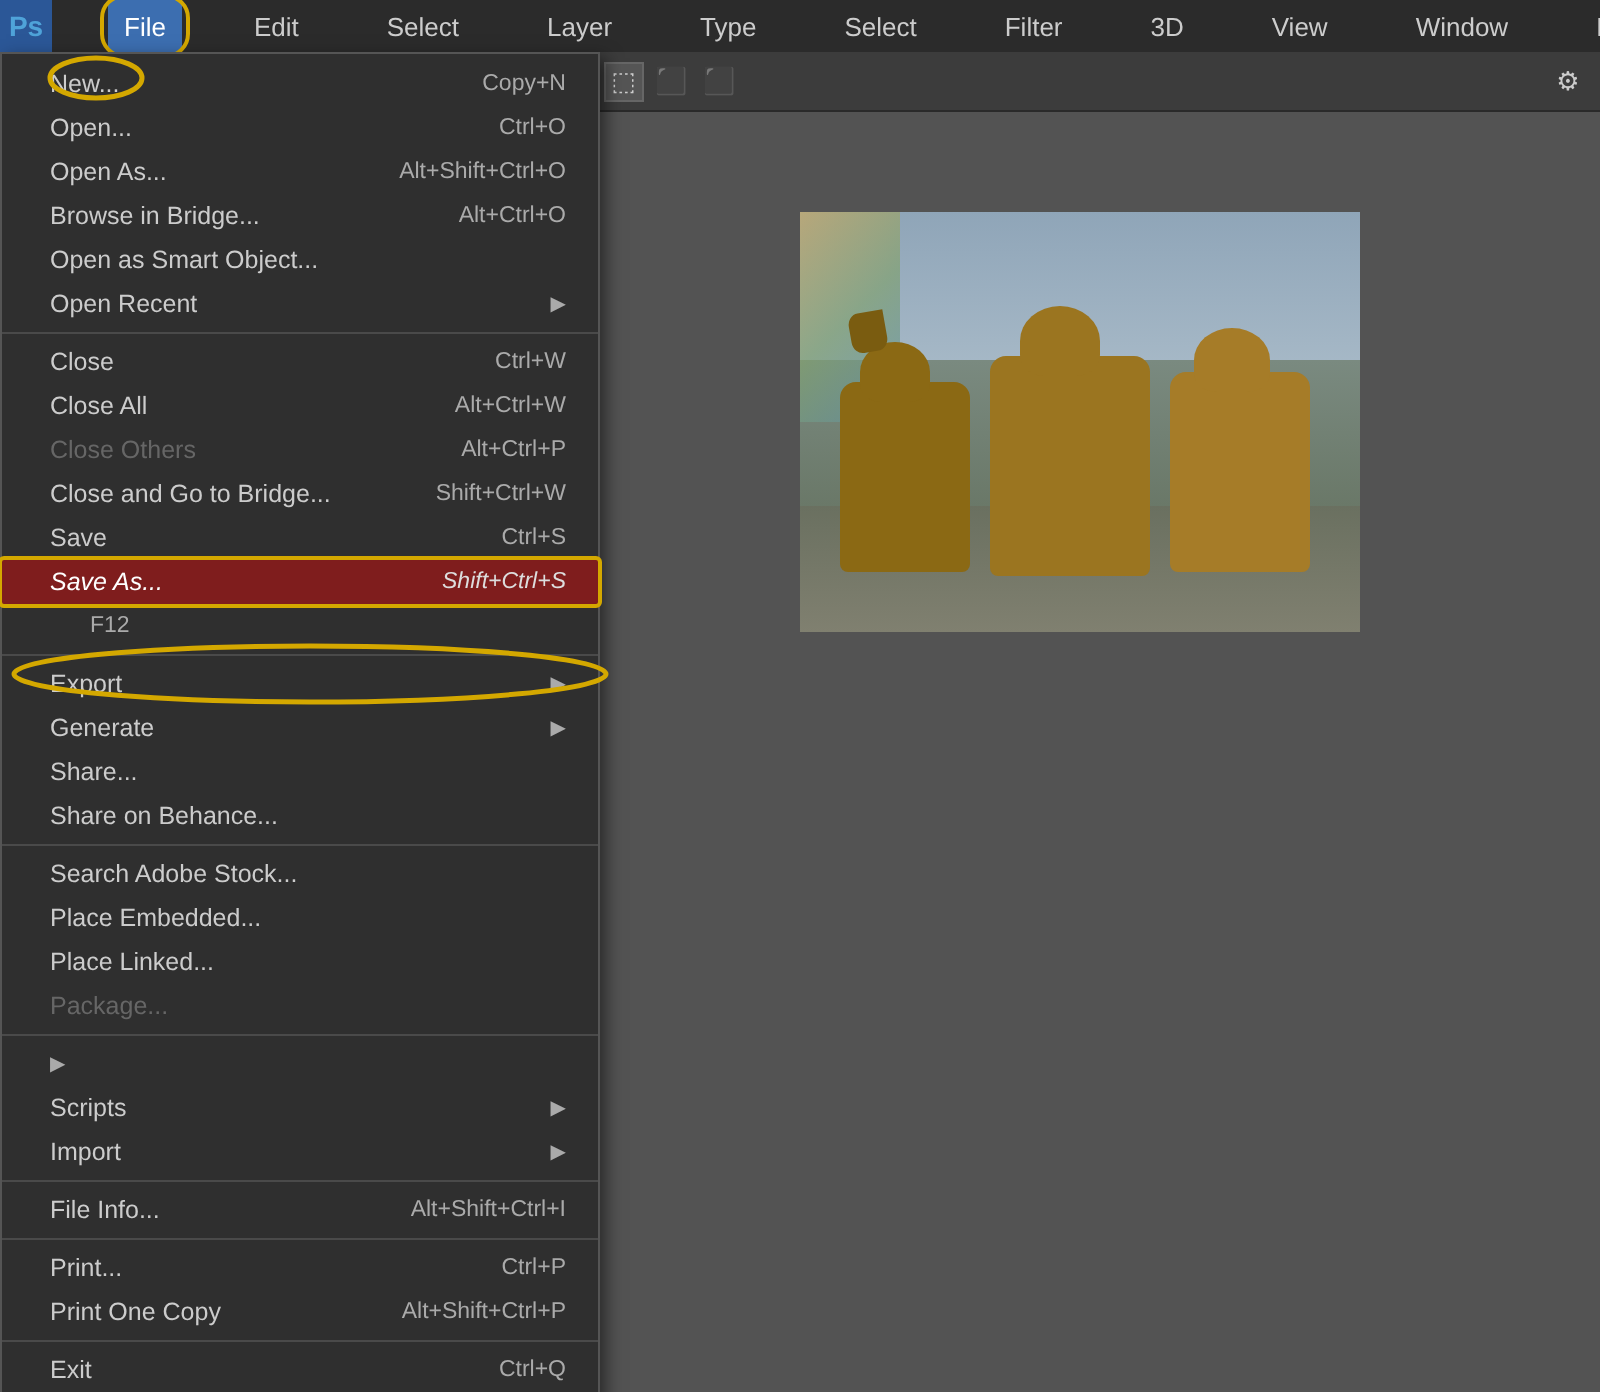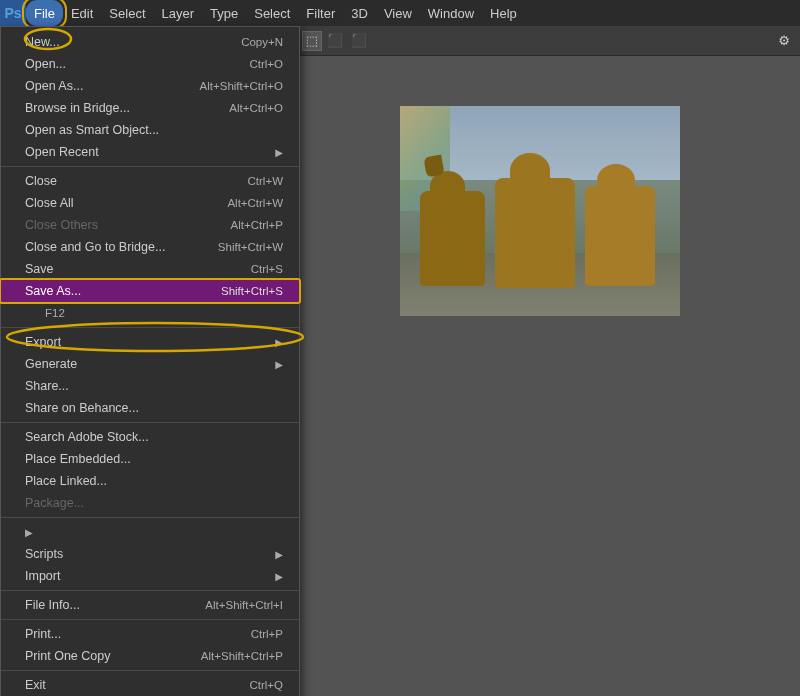--- a/index.html
+++ b/index.html
@@ -16,30 +16,30 @@
 
     
     .menubar {
       width: 100%;
       height: 26px;
       background: #2b2b2b;
       display: flex;
       align-items: center;
       position: relative;
       z-index: 200;
+      gap: 28px;
     }
     .menubar-item {
       padding: 3px 8px;
       cursor: pointer;
       color: #ccc;
       font-size: 13px;
       height: 100%;
       display: flex;
       align-items: center;
-      border-radius: 11px;
     }
     .menubar-item.active {
       background: #3c6eb0;
       color: #fff;
     }
     .ps-logo {
       width: 26px;
       height: 26px;
       background: #2b5797;
       display: flex;
@@ -236,23 +236,24 @@
       display: flex;
       justify-content: space-between;
       align-items: center;
       padding: 4px 16px 4px 24px;
       cursor: pointer;
       color: #ccc;
       font-size: 12.5px;
       min-height: 22px;
     }
     .menu-item.highlighted {
-      background: #701a75;
+      background: #7f1d1d;
       color: #fff;
       position: relative;
+      font-style: italic;
     }
     .menu-item.highlighted::before {
       content: '';
       position: absolute;
       left: -2px;
       top: -2px;
       right: -2px;
       bottom: -2px;
       border: 2px solid #d4a800;
       border-radius: 3px;

